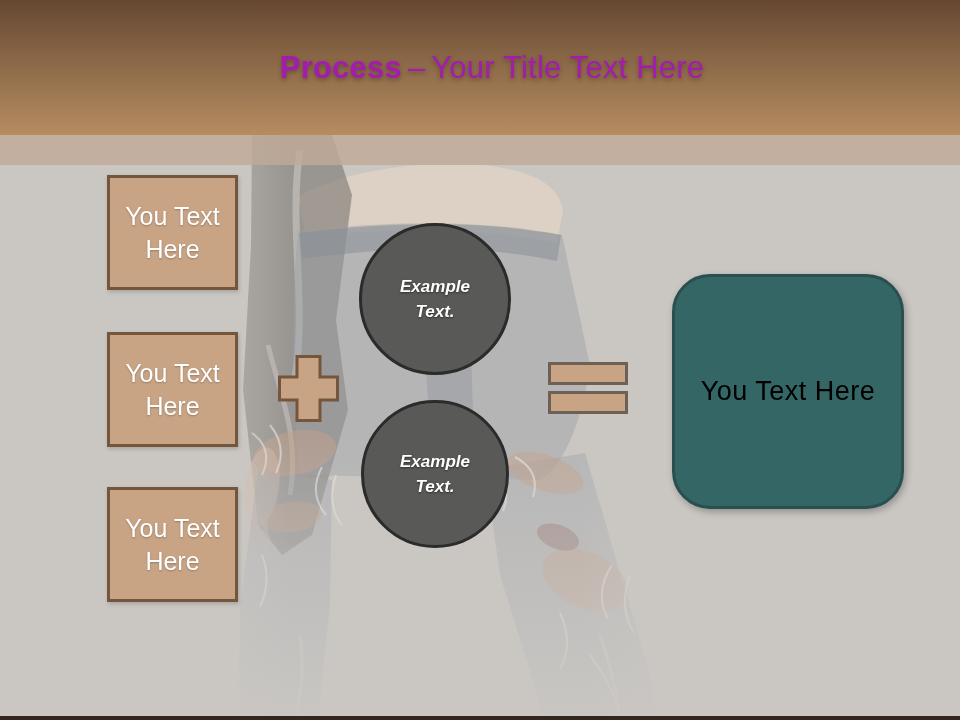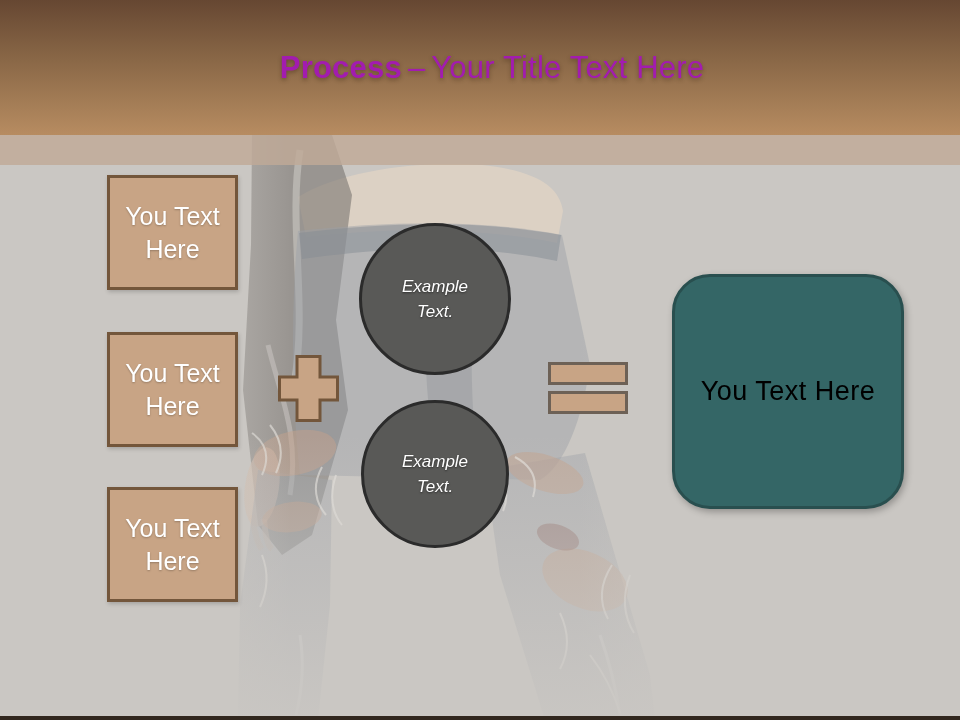--- a/index.html
+++ b/index.html
@@ -57,21 +57,21 @@
   .eq2{left:548px;top:391px;}
   
   .circle{
     position:absolute;border-radius:50%;
     background:#595957;border:3px solid #2b2b2b;
     display:flex;align-items:center;justify-content:center;text-align:center;
   }
   .circle1{left:359px;top:223px;width:146px;height:146px;}
   .circle2{left:361px;top:400px;width:142px;height:142px;}
   .circle .circle-label{
-    color:#ffffff;font-size:17px;font-weight:400;font-style:italic;
+    color:#ffffff;font-size:17px;font-weight:700;font-style:italic;
     line-height:25px;width:95px;
     text-shadow:0 1px 2px rgba(0,0,0,0.5);
   }
   
   .result{
     position:absolute;left:672px;top:274px;width:226px;height:229px;
     background:#346666;border:3px solid #294f4f;border-radius:38px;
     display:flex;align-items:center;justify-content:center;text-align:center;
     box-shadow:2px 3px 7px rgba(0,0,0,0.28);
   }

